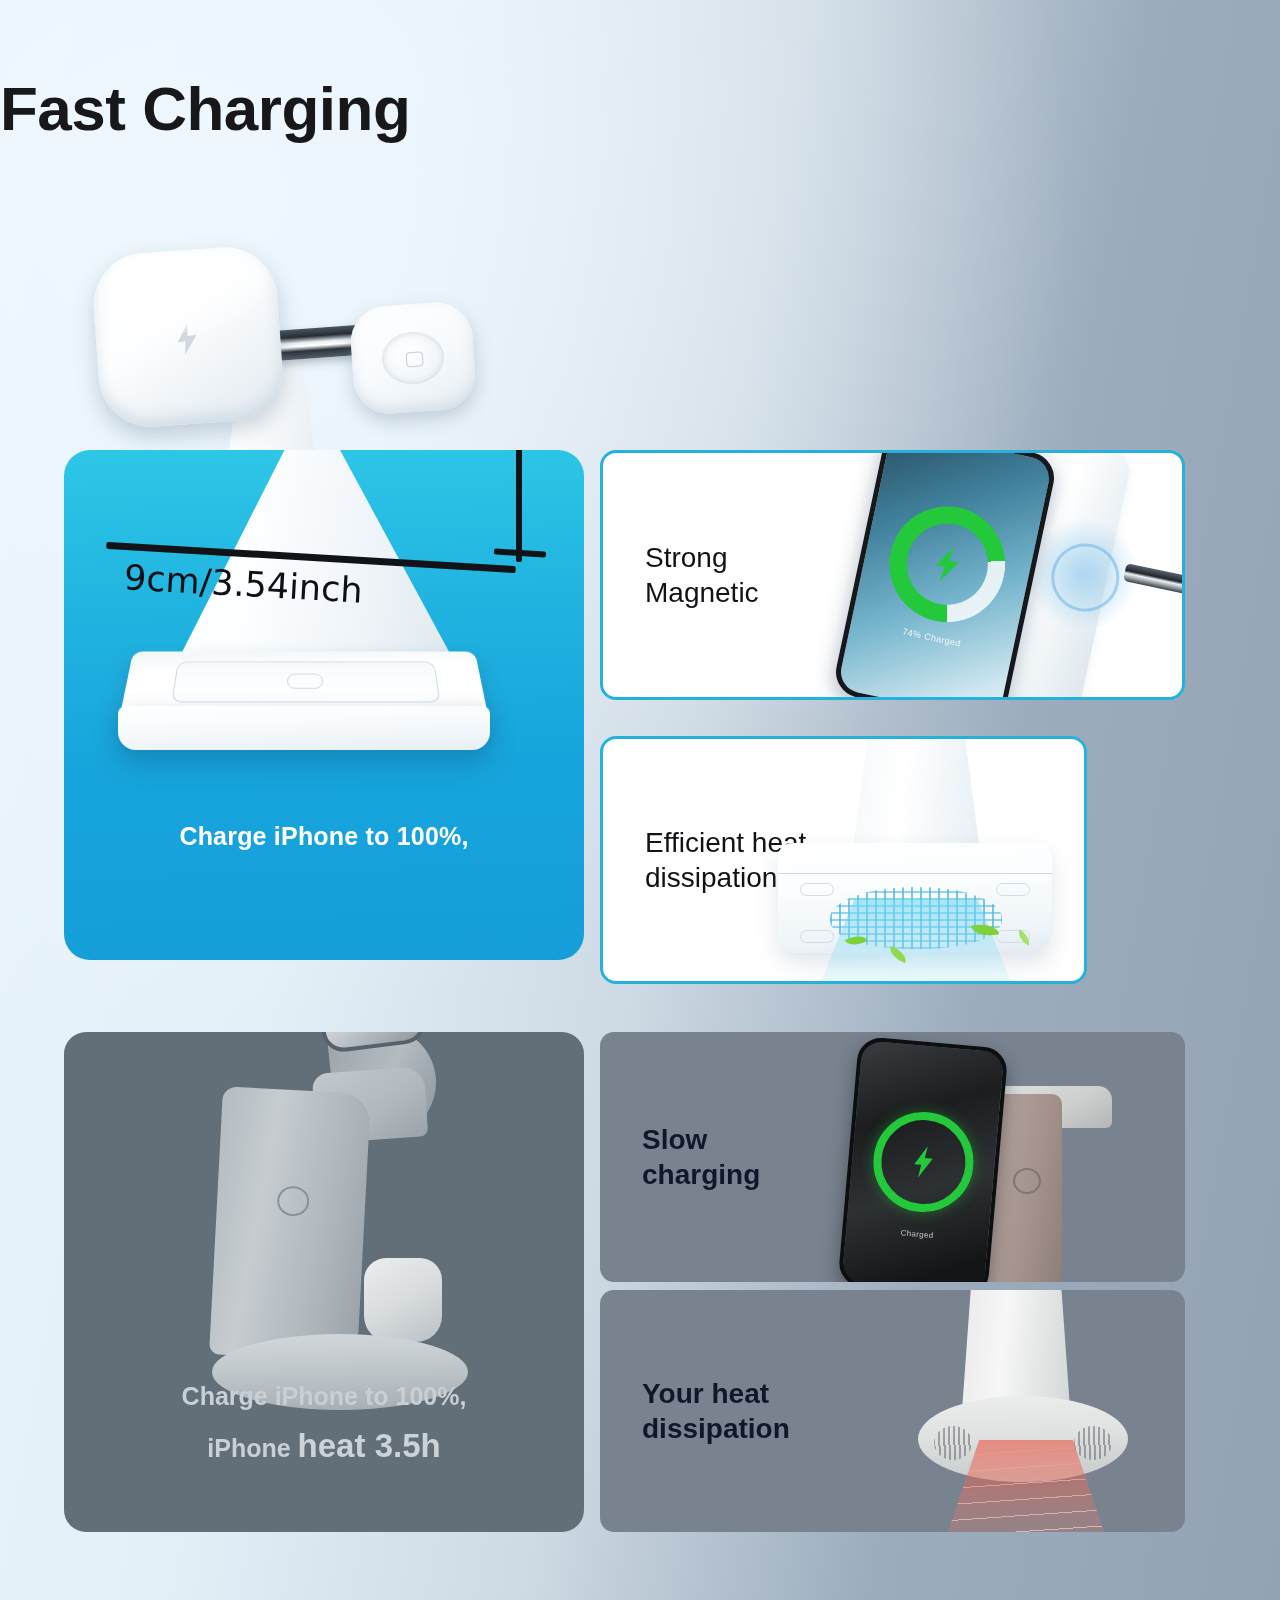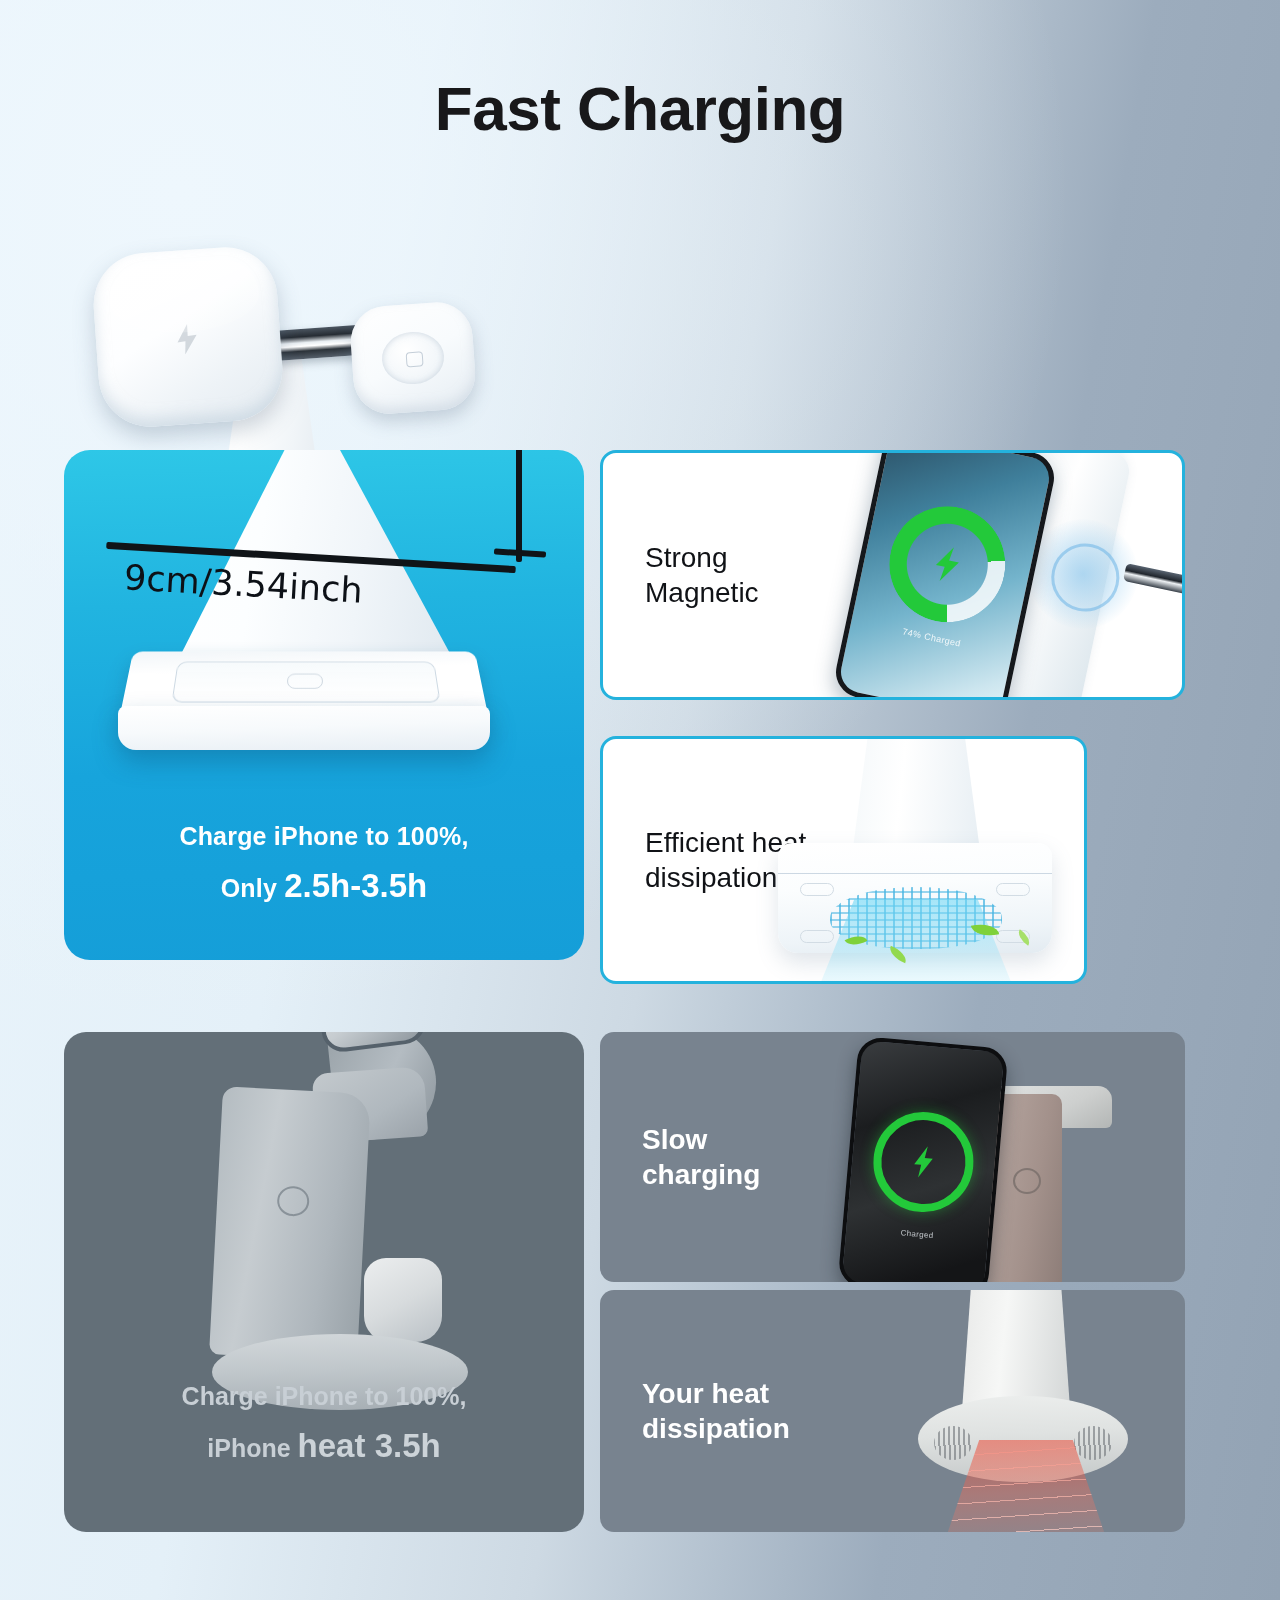--- a/index.html
+++ b/index.html
@@ -9,21 +9,21 @@
     overflow:hidden;
   }
   #page {
     position:relative; width:1280px; height:1600px;
     background:
       radial-gradient(120% 90% at 14% 12%, #eef7fd 0%, rgba(238,247,253,0) 58%),
       linear-gradient(100deg, #e9f4fb 0%, #e4f0f8 28%, #cdd9e3 52%, #9cacbd 74%, #93a3b4 100%);
   }
 
   
-  .hdr { position:absolute; left:0; top:0; width:1280px; text-align:center; }
+  .hdr { position:absolute; left:0; top:0; width:1280px; }
   .title {
     font-size:62px; font-weight:bold; color:#18181a;
     letter-spacing:-0.5px; line-height:1; padding-top:78px;
   }
   .subtitle {
     font-size:31px; color:#232528; font-weight:400;
     padding-top:30px; letter-spacing:0.1px;
   }
 
   
@@ -274,21 +274,21 @@
   .gcap-l2 { font-size:25px; color:#c8cfd5; font-weight:bold; padding-top:16px; }
   .gcap-l2 .big { font-size:33px; font-weight:bold; color:#ccd3d8; }
 
   .gray-card {
     position:absolute; background:#78838f; border-radius:14px; overflow:hidden;
   }
   .gc-slowchg  { left:600px; top:1032px; width:585px; height:250px; }
   .gc-slowheat { left:600px; top:1290px; width:585px; height:242px; }
   .gc-label {
     position:absolute; left:42px; top:50%; transform:translateY(-50%);
-    font-size:28px; font-weight:bold; color:#ffffff; line-height:1.26;
+    font-size:28px; font-weight:bold; color:#0f172a; line-height:1.26;
     white-space:pre-line;
   }
 
   .dark-phone {
     position:absolute; left:248px; top:10px; width:150px; height:250px;
     border-radius:24px; transform:rotate(5deg);
     background:linear-gradient(158deg,#3a3d40 0%,#1b1d1f 30%,#2e3133 58%,#141517 88%);
     border:4px solid #0d0e10;
     box-shadow:0 8px 18px rgba(25,30,38,.45);
   }
@@ -374,21 +374,20 @@
       <div class="rule r-rv"></div>
 
       <div class="rule r-rb"></div>
 
       <div class="dim dim-d">9cm/3.54inch</div>
 
     </div>
 
     <div class="cyan-cap">
       <div class="cap-l1">Charge iPhone to 100%,</div>
-      <div class="cap-l2"><span>Only </span><span class="big">2.5h-3.5h</span></div>
     </div>
   </div>
 
   <div class="card card-magnetic">
     <div class="card-label">Strong
 Magnetic</div>
     <div class="mag-art">
       <div class="phone-edge"></div>
       <div class="mag-halo"></div>
       <div class="conn"></div>

